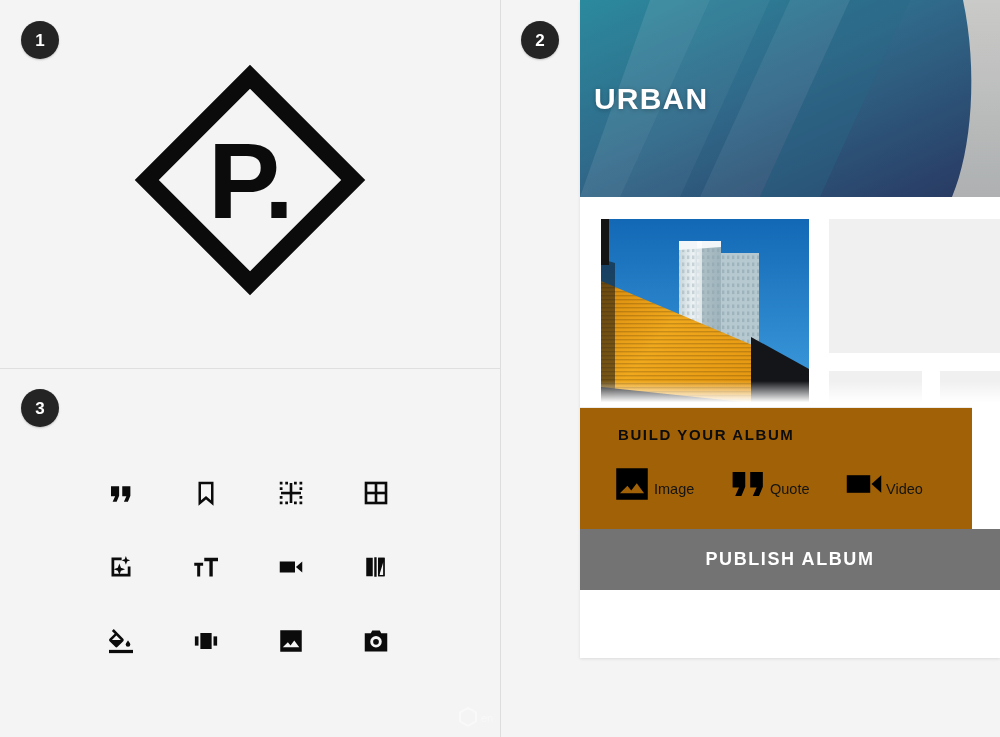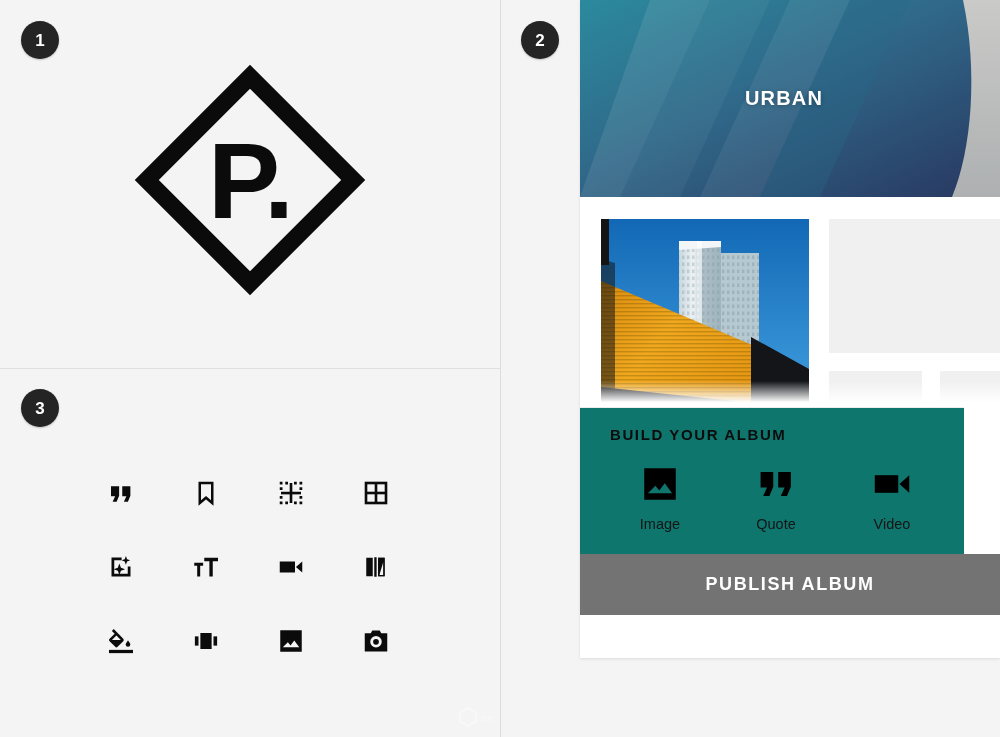--- a/index.html
+++ b/index.html
@@ -130,24 +130,23 @@
     height: 197px;
     overflow: hidden;
     background: #2d5b78;
   }
   .hero-bg { position: absolute; inset: 0; }
   .hero-title {
     position: absolute;
     left: 0; right: 12px;
     top: 50%;
     transform: translateY(-50%);
-    text-align: center;
     color: #ffffff;
     font-weight: bold;
-    font-size: 20px;
+    font-size: 30px;
     line-height: 1.18;
     letter-spacing: 1.2px;
     text-shadow: 0 1px 5px rgba(0,0,0,0.28);
     padding: 0 14px;
     z-index: 3;
   }
 
   
   .content-strip {
     position: relative;
@@ -175,39 +174,39 @@
     left: 0; right: 0; bottom: 0;
     height: 26px;
     background: linear-gradient(to bottom, rgba(255,255,255,0), #ffffff 82%);
     z-index: 4;
   }
 
   
   .build-section {
     position: relative;
     width: 376px;
-    background: #0f766e;
-    padding: 18px 0 22px 8px;
+    background: #a16207;
+    padding: 18px 0 22px 16px;
     border-top: 1px solid #ececec;
   }
   .build-title {
     margin: 0 0 6px 22px;
     font-size: 15px;
     font-weight: bold;
     letter-spacing: 1.6px;
     color: #0c0c0c;
   }
   .build-items {
     display: flex;
     padding: 0 14px;
   }
   .build-item {
     flex: 1;
     display: flex;
-    flex-direction: column;
+    flex-direction: row;
     align-items: center;
     padding-top: 12px;
   }
   .build-icon {
     height: 46px;
     display: flex;
     align-items: center;
     justify-content: center;
     color: #000000;
   }

